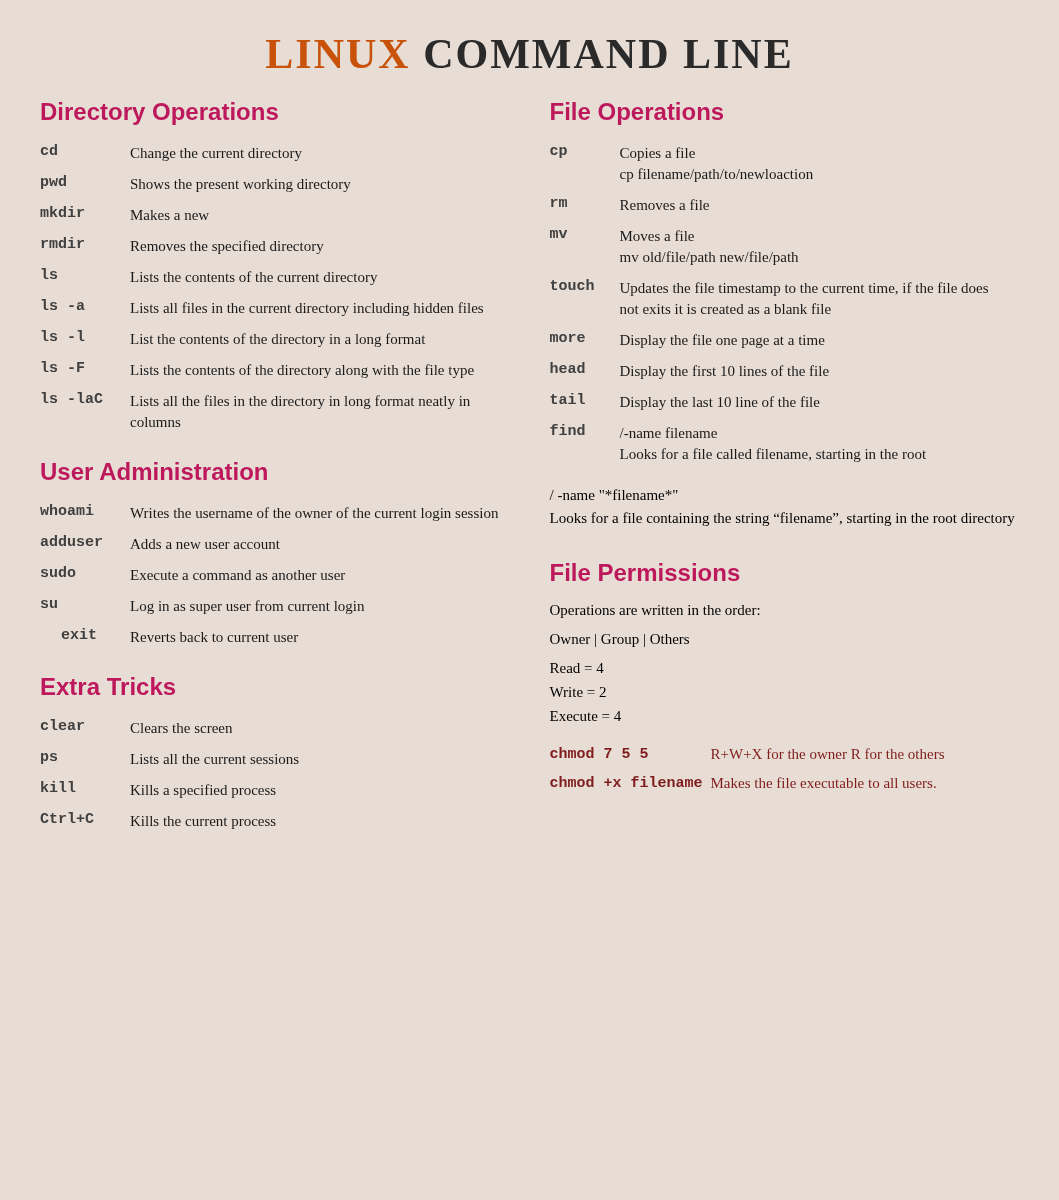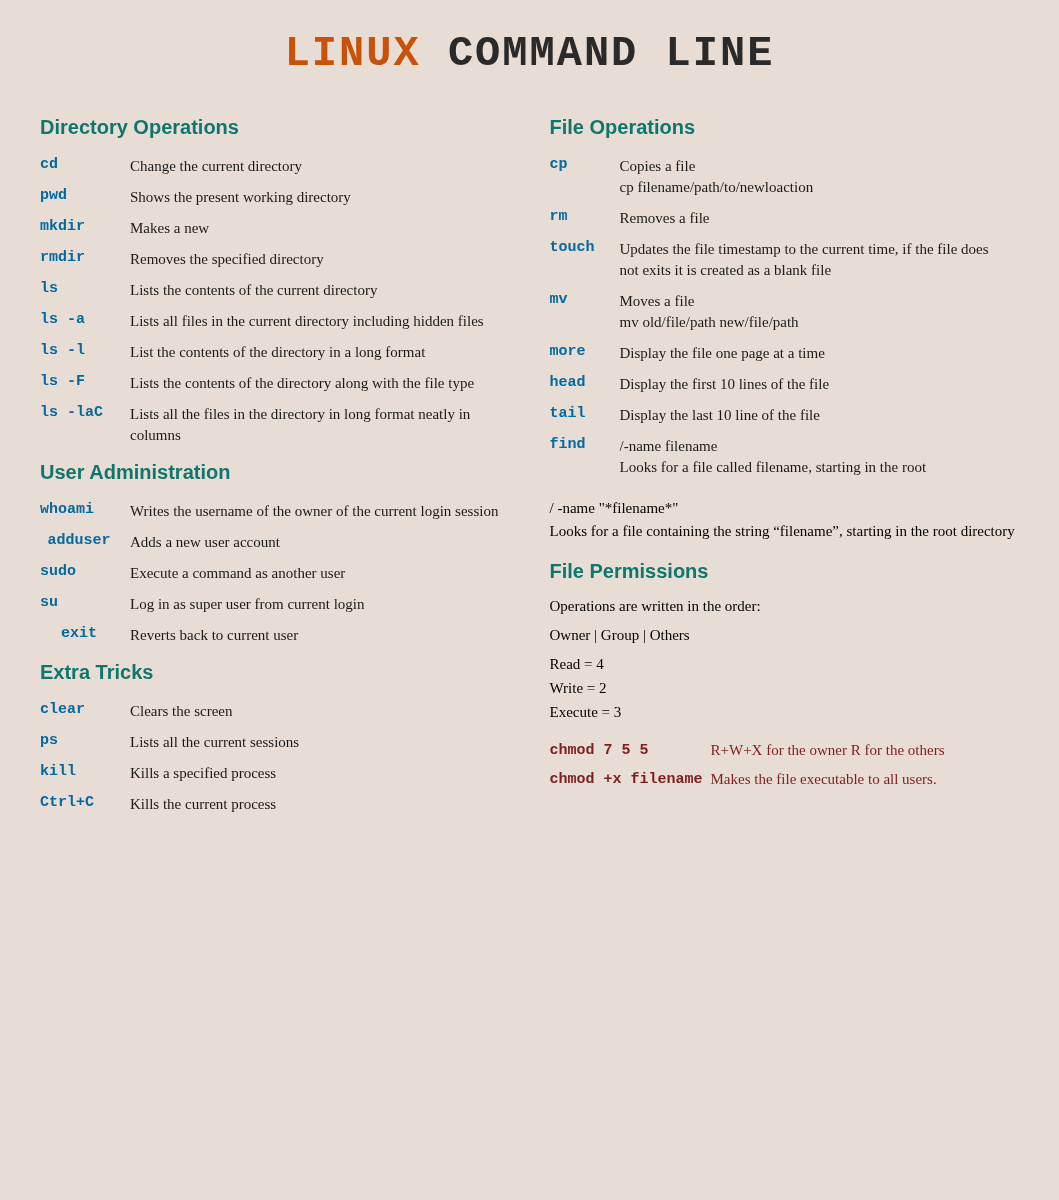--- a/index.html
+++ b/index.html
@@ -8,62 +8,61 @@
       font-family: Georgia, 'Times New Roman', serif;
       width: 1059px;
       min-height: 1200px;
       padding: 30px 40px;
     }
     .page-title {
       text-align: center;
       font-size: 42px;
       font-weight: 900;
       letter-spacing: 2px;
-      margin-bottom: 30px;
-      font-family: Liberation Mono, monospace;
+      font-family: Liberation Serif, serif;
     }
     .title-linux {
       color: #c8520a;
     }
     .title-rest {
       color: #2a2a2a;
     }
     .two-col {
       display: flex;
       gap: 40px;
     }
     .col-left {
       flex: 1;
     }
     .col-right {
       flex: 1;
     }
     .section-title {
-      color: #0f766e;
-      font-size: 20px;
+      color: #be185d;
+      font-size: 24px;
       font-weight: bold;
       font-family: Arial, sans-serif;
       margin-bottom: 12px;
-      margin-top: 8px;
+      margin-top: 20px;
     }
     .cmd-table {
       width: 100%;
       border-collapse: collapse;
       margin-bottom: 10px;
     }
     .cmd-table tr td {
       padding: 5px 8px 5px 0;
       vertical-align: top;
       font-size: 15px;
       color: #1a1a1a;
     }
     .cmd-table tr td:first-child {
       font-family: 'Courier New', monospace;
       font-weight: bold;
-      color: #0369a1;
+      color: #404040;
       white-space: nowrap;
       width: 90px;
       padding-right: 12px;
     }
     .cmd-table tr td:last-child {
       font-family: Georgia, serif;
       line-height: 1.4;
     }
     .permissions-block {
       margin-bottom: 12px;
@@ -155,21 +154,21 @@
     </table>
 
     <div class="section-title">User Administration</div>
     <table class="cmd-table">
       <tbody id="user-tbody">
           <tr>
             <td style="font-family:'Courier New',monospace;font-weight:bold;">whoami</td>
             <td>Writes the username of the owner of the current login session</td>
           </tr>
           <tr>
-            <td style="font-family:'Courier New',monospace;font-weight:bold;text-align:center;">adduser</td>
+            <td style="font-family:'Courier New',monospace;font-weight:bold;">adduser</td>
             <td>Adds a new user account</td>
           </tr>
           <tr>
             <td style="font-family:'Courier New',monospace;font-weight:bold;">sudo</td>
             <td>Execute a command as another user</td>
           </tr>
           <tr>
             <td style="font-family:'Courier New',monospace;font-weight:bold;">su</td>
             <td>Log in as super user from current login</td>
           </tr>
@@ -210,26 +209,26 @@
       <tbody id="file-tbody">
           <tr>
             <td style="font-family:'Courier New',monospace;font-weight:bold;width:70px;">cp</td>
             <td>Copies a file<br>cp filename/path/to/newloaction</td>
           </tr>
           <tr>
             <td style="font-family:'Courier New',monospace;font-weight:bold;width:70px;">rm</td>
             <td>Removes a file</td>
           </tr>
           <tr>
+            <td style="font-family:'Courier New',monospace;font-weight:bold;width:70px;">mv</td>
+            <td>Moves a file<br>mv old/file/path new/file/path</td>
+          </tr>
+          <tr>
             <td style="font-family:'Courier New',monospace;font-weight:bold;width:70px;">touch</td>
             <td>Updates the file timestamp to the current time, if the file does not exits it is created as a blank file</td>
-          </tr>
-          <tr>
-            <td style="font-family:'Courier New',monospace;font-weight:bold;width:70px;">mv</td>
-            <td>Moves a file<br>mv old/file/path new/file/path</td>
           </tr>
           <tr>
             <td style="font-family:'Courier New',monospace;font-weight:bold;width:70px;">more</td>
             <td>Display the file one page at a time</td>
           </tr>
           <tr>
             <td style="font-family:'Courier New',monospace;font-weight:bold;width:70px;">head</td>
             <td>Display the first 10 lines of the file</td>
           </tr>
           <tr>
@@ -245,21 +244,21 @@
     <div style="padding: 4px 0 10px 0; font-size:15px; line-height:1.5;" id="find-extra-div">/ -name "*filename*"<br>Looks for a file containing the string “filename”, starting in the root directory</div>
 
     <div class="section-title">File Permissions</div>
     <div class="permissions-block">
       <div class="permissions-order">Operations are written in the order:</div>
       <div class="permissions-order">Owner | Group | Others</div>
       <div class="permissions-row">
         <div class="permissions-col" id="perms-values-div">
             <div>Read = 4</div>
             <div>Write = 2</div>
-            <div>Execute = 3</div>
+            <div>Execute = 4</div>
           </div>
       </div>
       <table class="chmod-table">
         <tbody id="chmod-tbody">
             <tr>
               <td style="font-family:'Courier New',monospace;font-weight:bold;width:150px;">chmod 7 5 5</td>
               <td>R+W+X for the owner R for the others</td>
             </tr>
             <tr>
               <td style="font-family:'Courier New',monospace;font-weight:bold;width:150px;">chmod +x filename</td>

